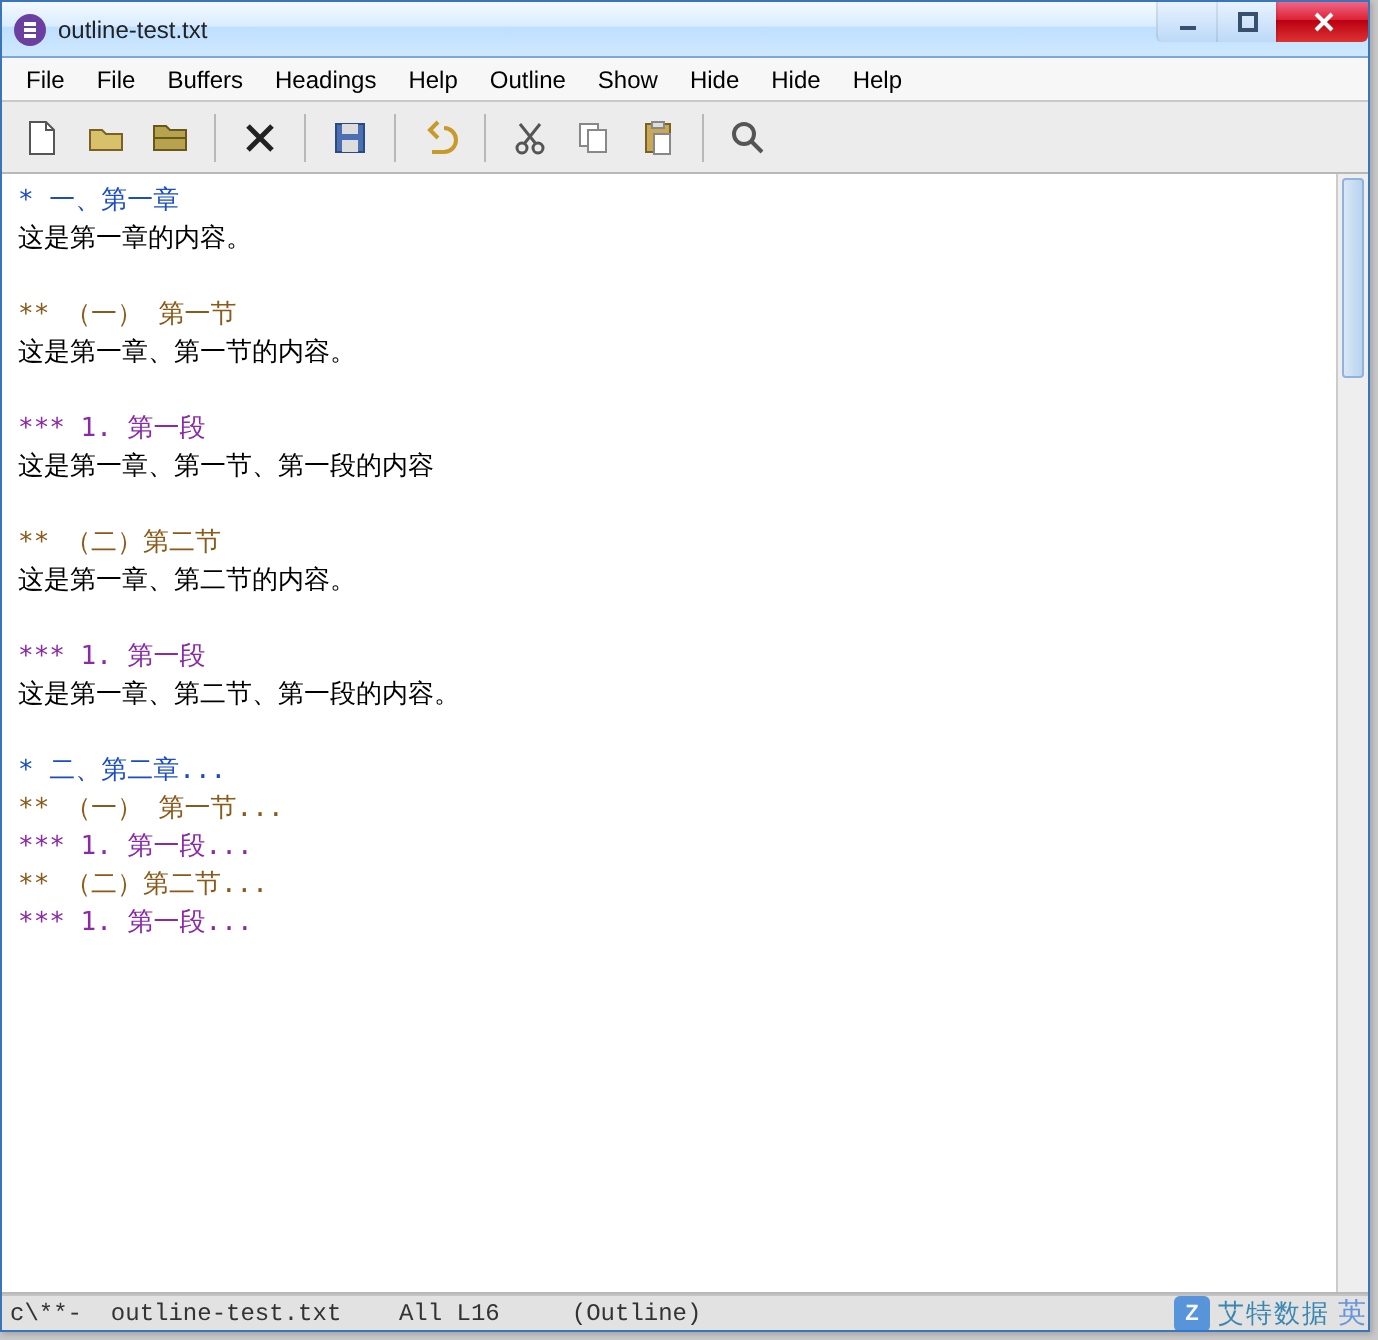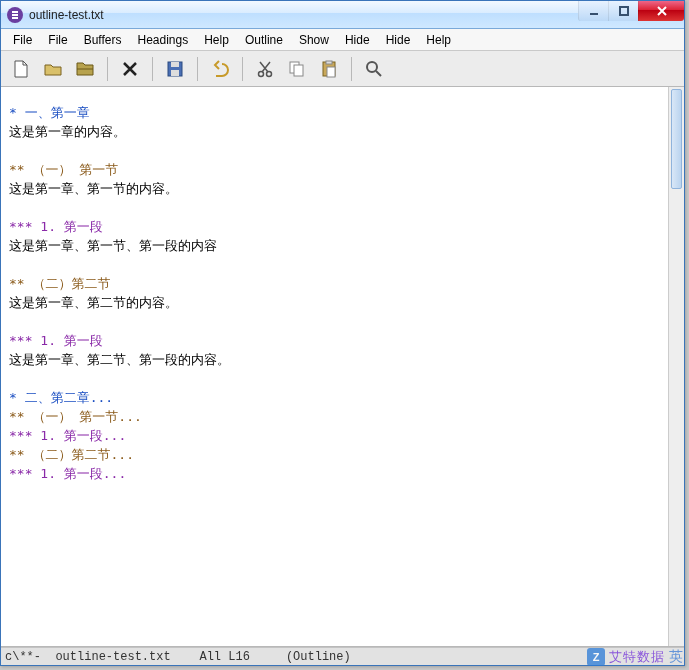--- a/index.html
+++ b/index.html
@@ -84,21 +84,21 @@
   .tool-btn svg { width:20px; height:20px; }
   .editor-wrap {
     position: relative;
     height: 560px;
     border-bottom: 1px solid #b8b8b8;
     display:flex;
   }
   .editor {
     flex:1;
     background: #fff;
-    padding: 16px 8px;
+    padding: 4px 8px;
     font-family: "SimSun","NSimSun","Consolas",monospace;
     font-size: 13px;
     line-height: 19px;
     color: #000;
     overflow: hidden;
     white-space: pre;
   }
   .scrollbar {
     width: 16px;
     background: #eee;
@@ -137,21 +137,21 @@
     align-items:center;
     gap:4px;
     opacity:.75;
   }
   .wm-badge {
     width:18px;height:18px;border-radius:3px;
     background:#2a7ad6;color:#fff;
     font-size:11px;font-weight:bold;
     display:flex;align-items:center;justify-content:center;
   }
-  .wm-text { font-size:13px; color:#6d28d9; font-family:Liberation Serif, serif; letter-spacing:1px; }
+  .wm-text { font-size:13px; color:#0369a1; font-family:Liberation Serif, serif; letter-spacing:1px; }
   .wm-dots { font-size:14px; color:#3b7bd6; }
 </style>
 </head>
 <body>
 
 <div class="window">
 
   <div class="titlebar">
     <div class="title-icon">
       <svg viewBox="0 0 10 10">

